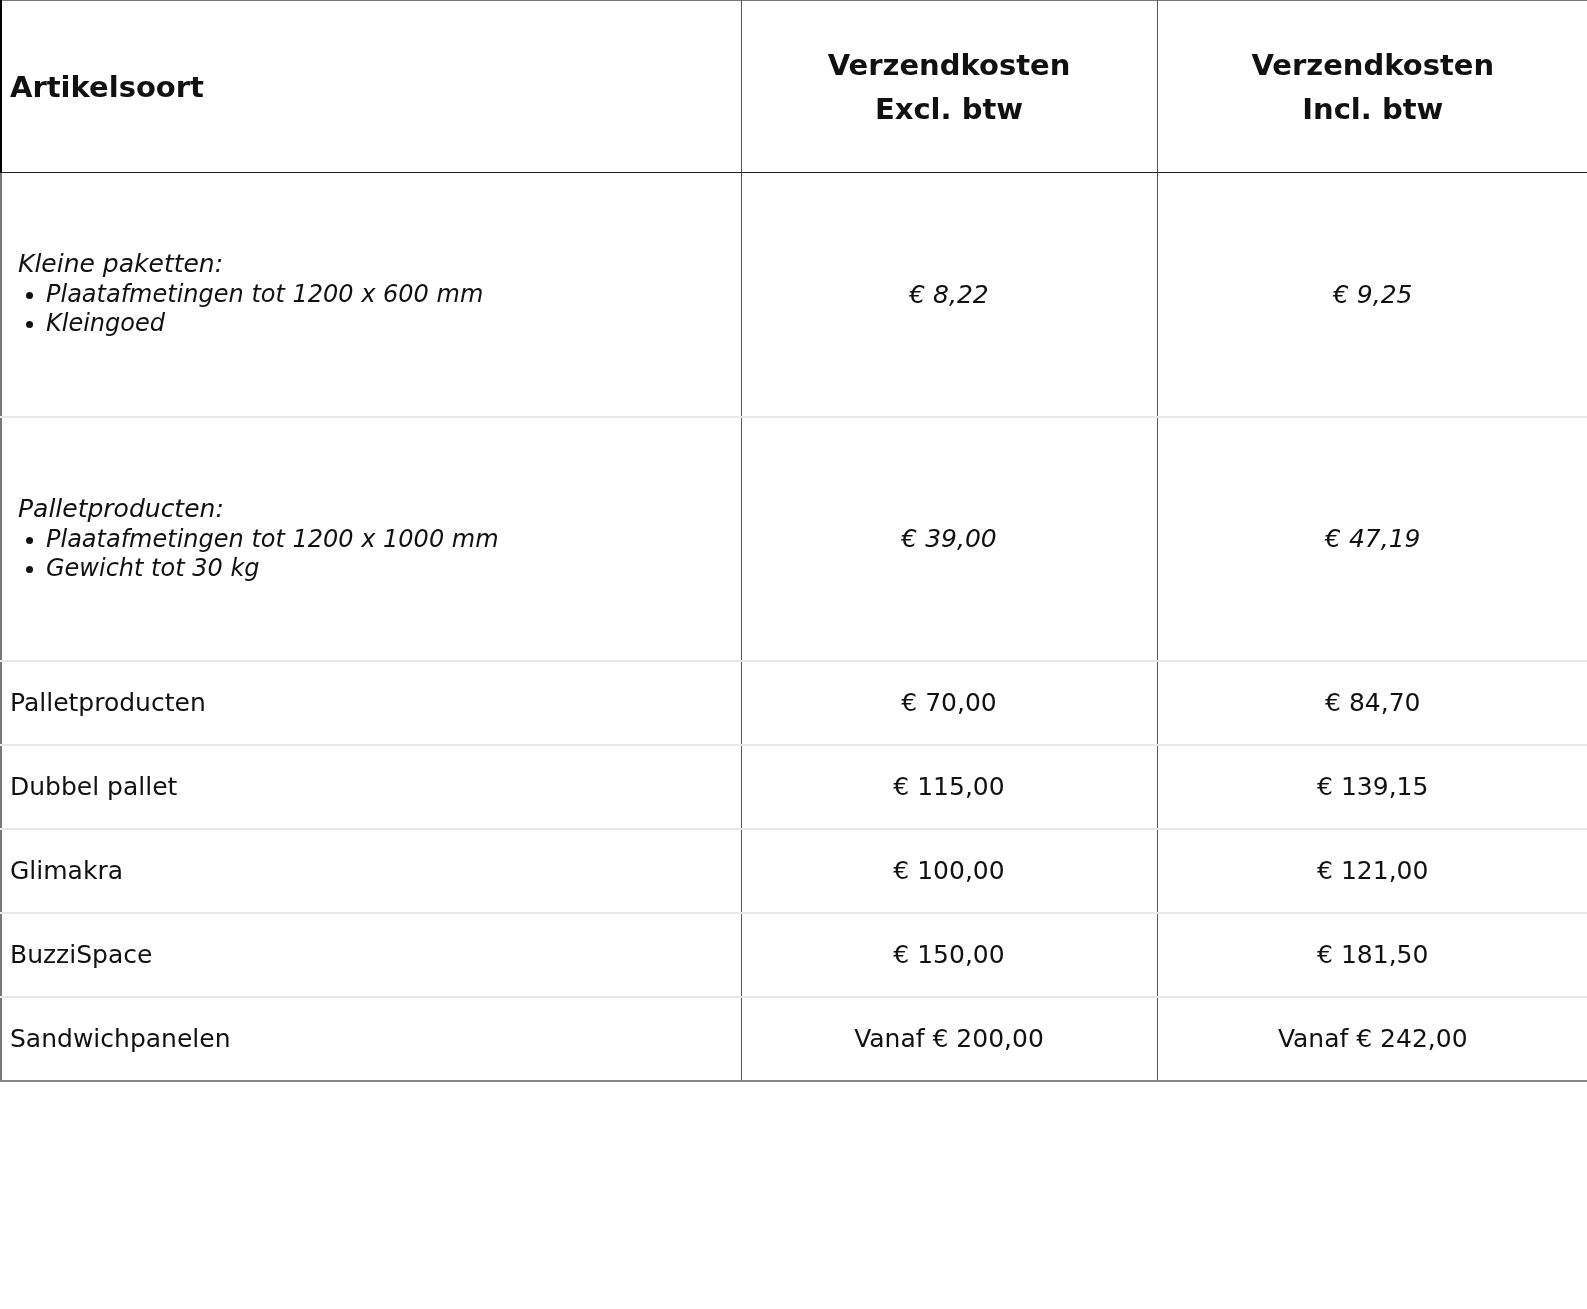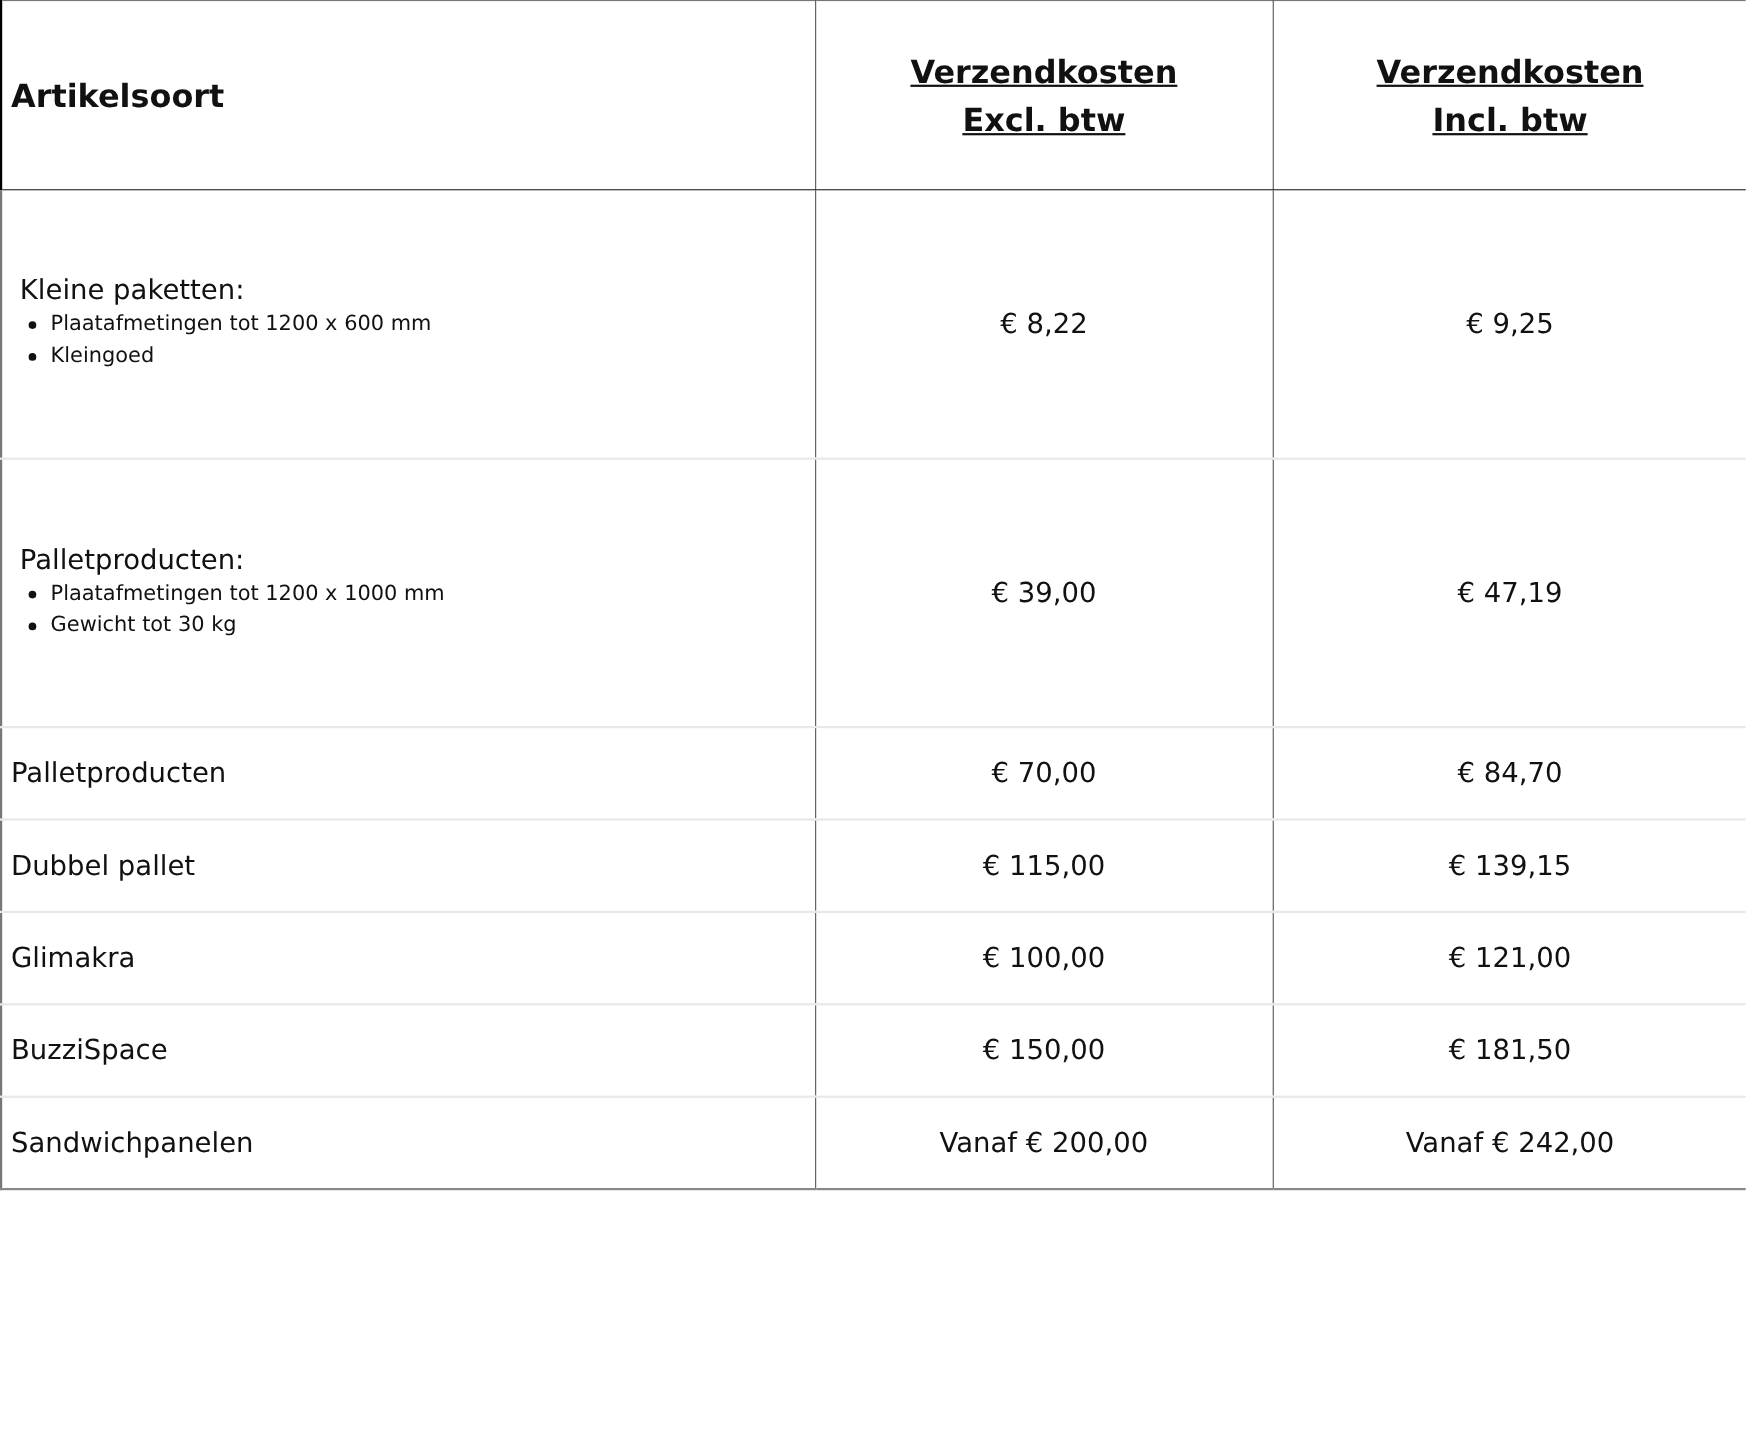--- a/index.html
+++ b/index.html
@@ -42,28 +42,28 @@
       border-left: 2px solid #000000;
       border-right: 1px solid #555555;
     }
     thead th.mid {
       text-align: center;
       border-right: 1px solid #555555;
     }
     thead th.last {
       text-align: center;
     }
-    thead th .line { display: block; text-decoration: underline; }
+    thead th .line { display: block; }
 
     tbody td {
       font-size: 25px;
       font-weight: normal;
       border-bottom: 2px solid #e8e8e8;
     }
-    tbody tr.tall { height: 244px; }
+    tbody tr.tall { height: 244px; font-style: italic; }
     tbody tr.short { height: 84px; padding-left: 36px; }
     tbody tr:last-child td { border-bottom: 2px solid #888888; }
 
     tbody td.first {
       text-align: left;
       padding-left: 8px;
       border-left: 2px solid #777777;
       border-right: 1px solid #555555;
     }
     tbody td.mid {
@@ -85,21 +85,21 @@
       line-height: 32px;
     }
     .group-list {
       list-style: none;
       margin: 0;
       padding: 0;
     }
     .group-list li {
       position: relative;
       padding-left: 28px;
-      font-size: 19px;
+      font-size: 24px;
       line-height: 29px;
     }
     .bullet {
       position: absolute;
       left: 8px;
       top: 12px;
       width: 7px;
       height: 7px;
       border-radius: 50%;
       background: #111111;

